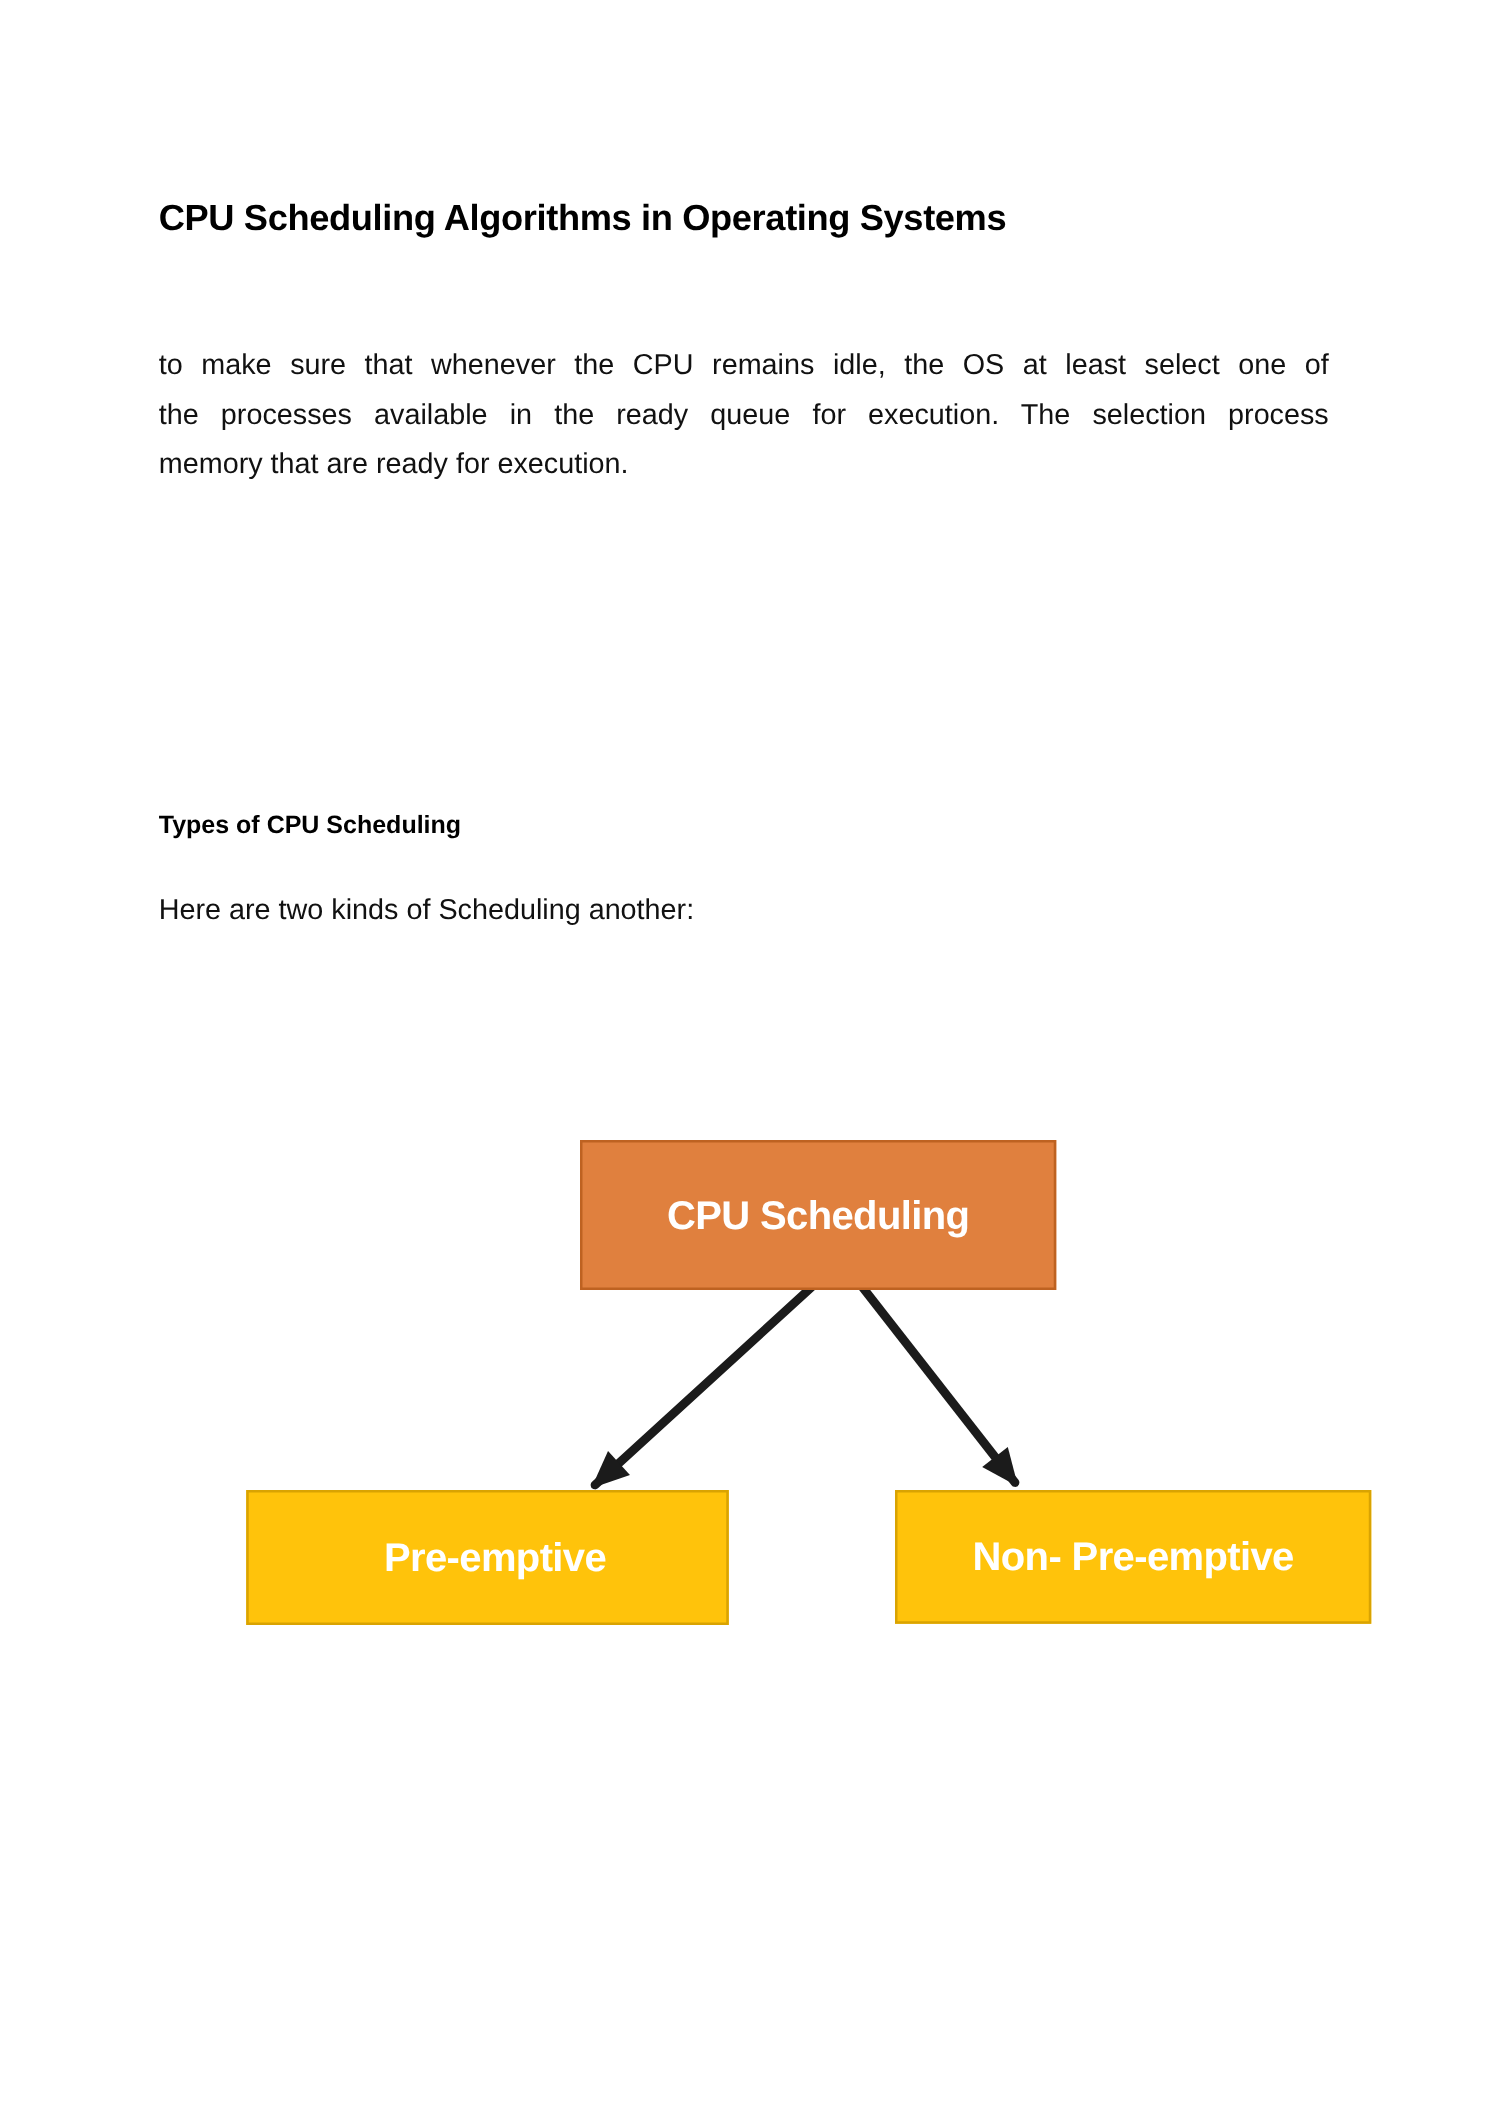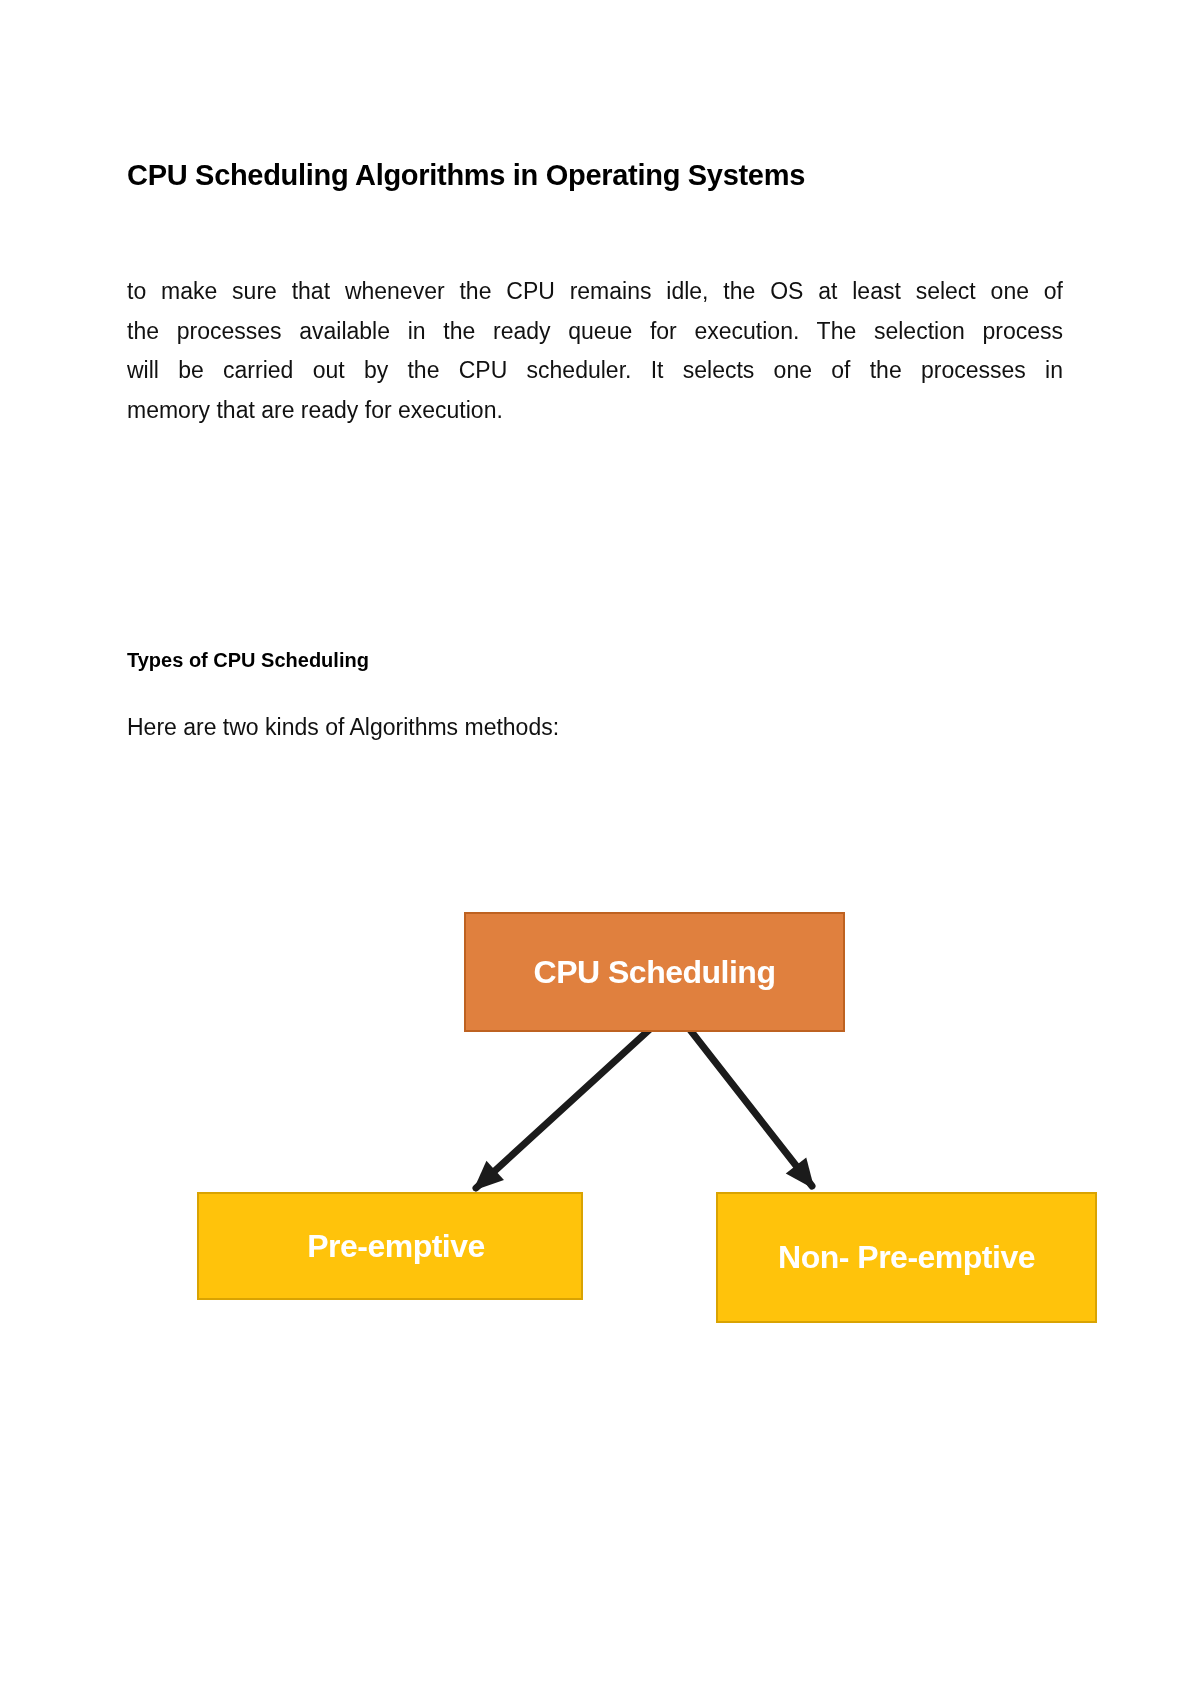--- a/index.html
+++ b/index.html
@@ -99,45 +99,44 @@
     left: 197px;
     top: 1192px;
     width: 386px;
     height: 108px;
     padding-left: 12px;
   }
   .node.child.right {
     left: 716px;
     top: 1192px;
     width: 381px;
-    height: 131px;
+    height: 107px;
   }
   .arrows-svg {
     position: absolute;
     left: 0;
     top: 0;
   }
 </style>
 </head>
 <body>
 
 <div class="page">
 
   <h1 class="doc-title">CPU Scheduling Algorithms in Operating Systems</h1>
 
   <div class="paragraph">
     <div class="pline">to make sure that whenever the CPU remains idle, the OS at least select one of</div>
     <div class="pline">the processes available in the ready queue for execution. The selection process</div>
-    <div class="pline">will be carried out by the CPU scheduler. It selects one of the processes in</div>
     <div class="pline last">memory that are ready for execution.</div>
   </div>
 
   <div class="section-heading">Types of CPU Scheduling</div>
 
-  <div class="section-subtext">Here are two kinds of Algorithms methods:</div>
+  <div class="section-subtext">Here are two kinds of Scheduling another:</div>
 
   <div class="diagram">
 
     <svg class="arrows-svg" width="1200" height="1696" viewBox="0 0 1200 1696">
       <defs>
         <marker id="arrowhead" markerUnits="userSpaceOnUse" markerWidth="38" markerHeight="34" refX="30" refY="17" orient="auto">
           <polygon points="4,4 34,17 4,30" fill="#1B1B1B"></polygon>
         </marker>
       </defs>
       <line x1="673" y1="1008" x2="476" y2="1188" stroke="#1B1B1B" stroke-width="7" stroke-linecap="round" marker-end="url(#arrowhead)"></line>

